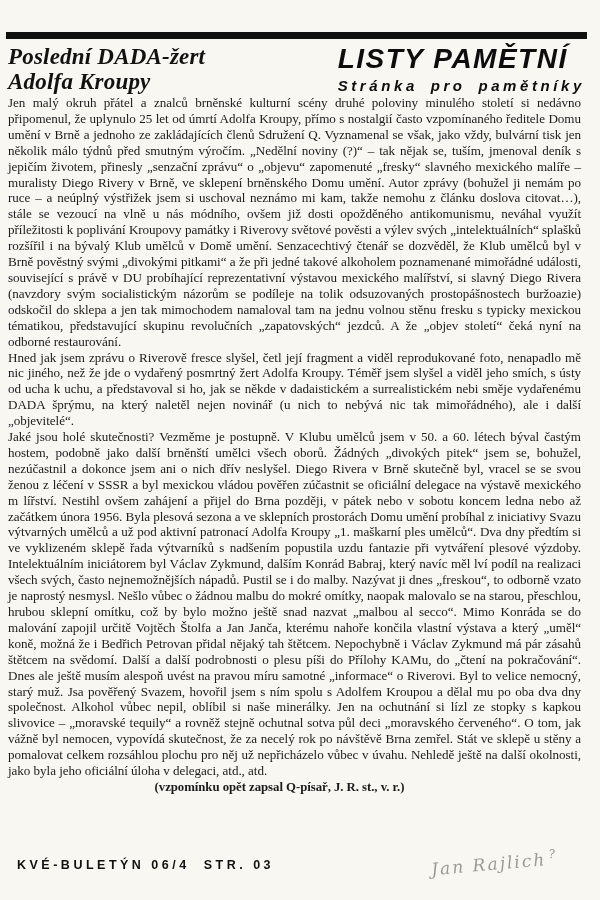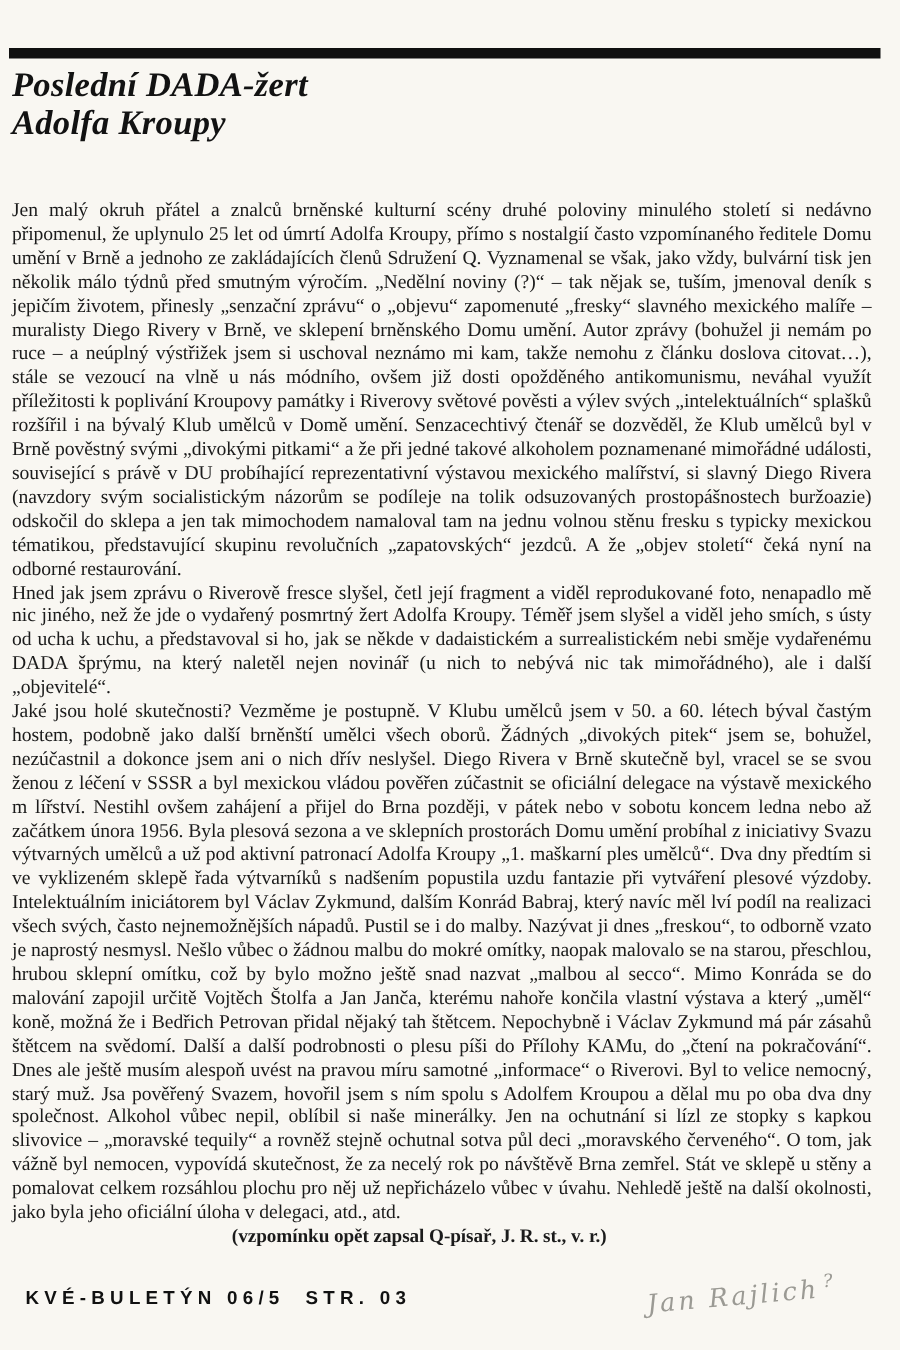--- a/index.html
+++ b/index.html
@@ -59,21 +59,20 @@
     margin-top: 4px;
     white-space: nowrap;
   }
   .article {
     position: absolute;
     left: 8px; right: 19px; top: 95px;
     font-size: 13.1px;
     line-height: 15.9px;
     text-align: justify;
     letter-spacing: -0.05px;
-    margin-top: 37px;
   }
   .article p {
     margin: 0;
     text-indent: 0;
   }
   .byline {
     text-align: center;
     font-weight: bold;
     font-size: 12.8px;
     padding-right: 30px;
@@ -112,30 +111,34 @@
 
 <div class="page">
 
   <div class="top-rule"></div>
 
   <div class="header">
     <div class="title-left">
       <div>Poslední DADA-žert</div>
       <div>Adolfa Kroupy</div>
     </div>
+    <div class="masthead-block">
+      <div class="masthead">LISTY PAMĚTNÍ</div>
+      <div class="masthead-sub">Stránka pro pamětníky</div>
+    </div>
   </div>
 
   <div class="article">
     <p>Jen malý okruh přátel a znalců brněnské kulturní scény druhé poloviny minulého století si nedávno připomenul, že uplynulo 25 let od úmrtí Adolfa Kroupy, přímo s nostalgií často vzpomínaného ředitele Domu umění v Brně a jednoho ze zakládajících členů Sdružení Q. Vyznamenal se však, jako vždy, bulvární tisk jen několik málo týdnů před smutným výročím. „Nedělní noviny (?)“ – tak nějak se, tuším, jmenoval deník s jepičím životem, přinesly „senzační zprávu“ o „objevu“ zapomenuté „fresky“ slavného mexického malíře – muralisty Diego Rivery v Brně, ve sklepení brněnského Domu umění. Autor zprávy (bohužel ji nemám po ruce – a neúplný výstřižek jsem si uschoval neznámo mi kam, takže nemohu z článku doslova citovat…), stále se vezoucí na vlně u nás módního, ovšem již dosti opožděného antikomunismu, neváhal využít příležitosti k poplivání Kroupovy památky i Riverovy světové pověsti a výlev svých „intelektuálních“ splašků rozšířil i na bývalý Klub umělců v Domě umění. Senzacechtivý čtenář se dozvěděl, že Klub umělců byl v Brně pověstný svými „divokými pitkami“ a že při jedné takové alkoholem poznamenané mimořádné události, související s právě v DU probíhající reprezentativní výstavou mexického malířství, si slavný Diego Rivera (navzdory svým socialistickým názorům se podíleje na tolik odsuzovaných prostopášnostech buržoazie) odskočil do sklepa a jen tak mimochodem namaloval tam na jednu volnou stěnu fresku s typicky mexickou tématikou, představující skupinu revolučních „zapatovských“ jezdců. A že „objev století“ čeká nyní na odborné restaurování.</p>
     <p>Hned jak jsem zprávu o Riverově fresce slyšel, četl její fragment a viděl reprodukované foto, nenapadlo mě nic jiného, než že jde o vydařený posmrtný žert Adolfa Kroupy. Téměř jsem slyšel a viděl jeho smích, s ústy od ucha k uchu, a představoval si ho, jak se někde v dadaistickém a surrealistickém nebi směje vydařenému DADA šprýmu, na který naletěl nejen novinář (u nich to nebývá nic tak mimořádného), ale i další „objevitelé“.</p>
     <p>Jaké jsou holé skutečnosti? Vezměme je postupně. V Klubu umělců jsem v 50. a 60. létech býval častým hostem, podobně jako další brněnští umělci všech oborů. Žádných „divokých pitek“ jsem se, bohužel, nezúčastnil a dokonce jsem ani o nich dřív neslyšel. Diego Rivera v Brně skutečně byl, vracel se se svou ženou z léčení v SSSR a byl mexickou vládou pověřen zúčastnit se oficiální delegace na výstavě mexického m lířství. Nestihl ovšem zahájení a přijel do Brna později, v pátek nebo v sobotu koncem ledna nebo až začátkem února 1956. Byla plesová sezona a ve sklepních prostorách Domu umění probíhal z iniciativy Svazu výtvarných umělců a už pod aktivní patronací Adolfa Kroupy „1. maškarní ples umělců“. Dva dny předtím si ve vyklizeném sklepě řada výtvarníků s nadšením popustila uzdu fantazie při vytváření plesové výzdoby. Intelektuálním iniciátorem byl Václav Zykmund, dalším Konrád Babraj, který navíc měl lví podíl na realizaci všech svých, často nejnemožnějších nápadů. Pustil se i do malby. Nazývat ji dnes „freskou“, to odborně vzato je naprostý nesmysl. Nešlo vůbec o žádnou malbu do mokré omítky, naopak malovalo se na starou, přeschlou, hrubou sklepní omítku, což by bylo možno ještě snad nazvat „malbou al secco“. Mimo Konráda se do malování zapojil určitě Vojtěch Štolfa a Jan Janča, kterému nahoře končila vlastní výstava a který „uměl“ koně, možná že i Bedřich Petrovan přidal nějaký tah štětcem. Nepochybně i Václav Zykmund má pár zásahů štětcem na svědomí. Další a další podrobnosti o plesu píši do Přílohy KAMu, do „čtení na pokračování“. Dnes ale ještě musím alespoň uvést na pravou míru samotné „informace“ o Riverovi. Byl to velice nemocný, starý muž. Jsa pověřený Svazem, hovořil jsem s ním spolu s Adolfem Kroupou a dělal mu po oba dva dny společnost. Alkohol vůbec nepil, oblíbil si naše minerálky. Jen na ochutnání si lízl ze stopky s kapkou slivovice – „moravské tequily“ a rovněž stejně ochutnal sotva půl deci „moravského červeného“. O tom, jak vážně byl nemocen, vypovídá skutečnost, že za necelý rok po návštěvě Brna zemřel. Stát ve sklepě u stěny a pomalovat celkem rozsáhlou plochu pro něj už nepřicházelo vůbec v úvahu. Nehledě ještě na další okolnosti, jako byla jeho oficiální úloha v delegaci, atd., atd.</p>
     <div class="byline">(vzpomínku opět zapsal Q-písař, J. R. st., v. r.)</div>
   </div>
 
   <div class="footer-issue">
-    <span>KVÉ-BULETÝN 06/5</span><span class="page-label">STR. 03</span>
+    <span>KVÉ-BULETÝN 06/4</span><span class="page-label">STR. 03</span>
   </div>
 
   <div class="handwritten">
     <span>Jan Rajlich</span><span class="qmark">?</span>
   </div>
 
 </div>
 
 </body></html>

